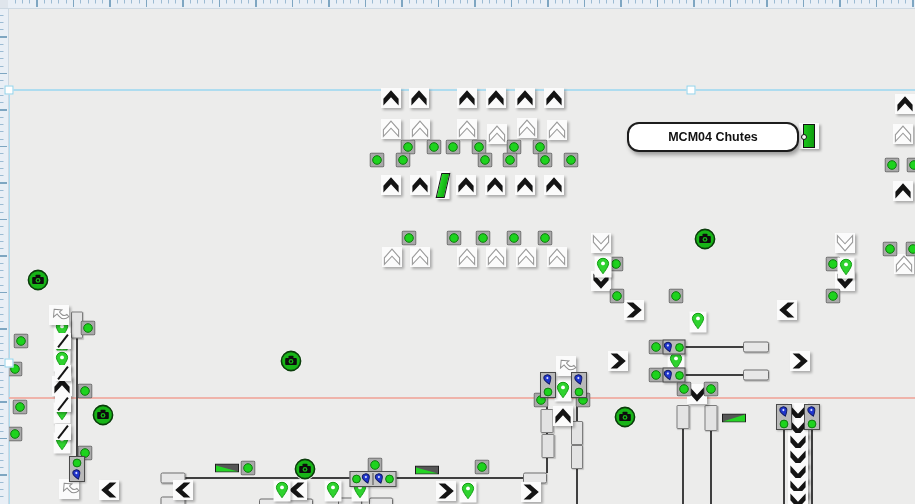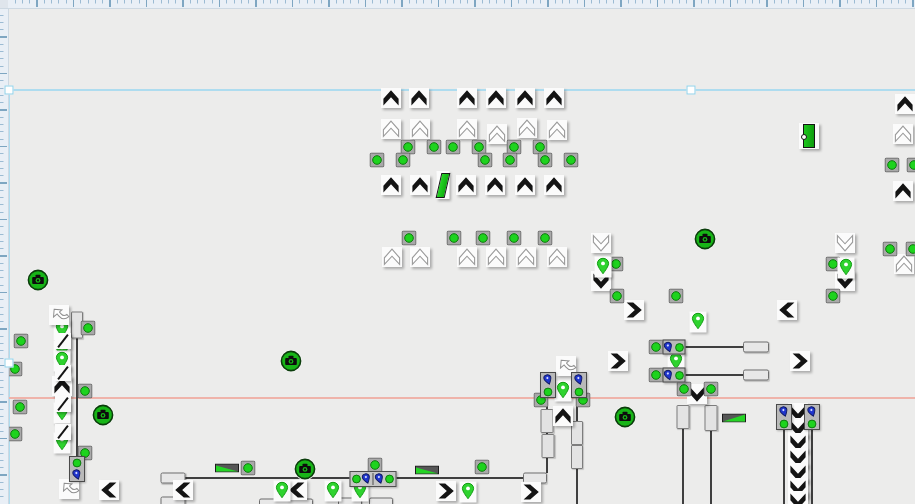--- a/index.html
+++ b/index.html
@@ -907,20 +907,23 @@
         </svg>
       </div>
       <div class="ic rampB" style="left: 734px; top: 418px;">
         <svg width="24" height="9" viewBox="0 0 24 9">
    <rect x="0.5" y="0.5" width="23" height="8" fill="#565656" stroke="#1c1c1c"></rect>
    <polygon points="1,8 23,1 23,8" fill="#25d425"></polygon>
         </svg>
       </div>
     </div>
 
+  <div id="label-box" style="left: 627px; top: 122px; width: 168px; height: 26px;">
+    <span>MCM04 Chutes</span>
+  </div>
 
   <div id="handles">
       <div class="handle" style="left: 9px; top: 90px;"></div>
       <div class="handle" style="left: 691px; top: 90px;"></div>
       <div class="handle" style="left: 9px; top: 363px;"></div>
     </div>
 
   <div id="ruler-top"></div>
   <div id="ruler-left"></div>
   <div id="ruler-corner"></div>

